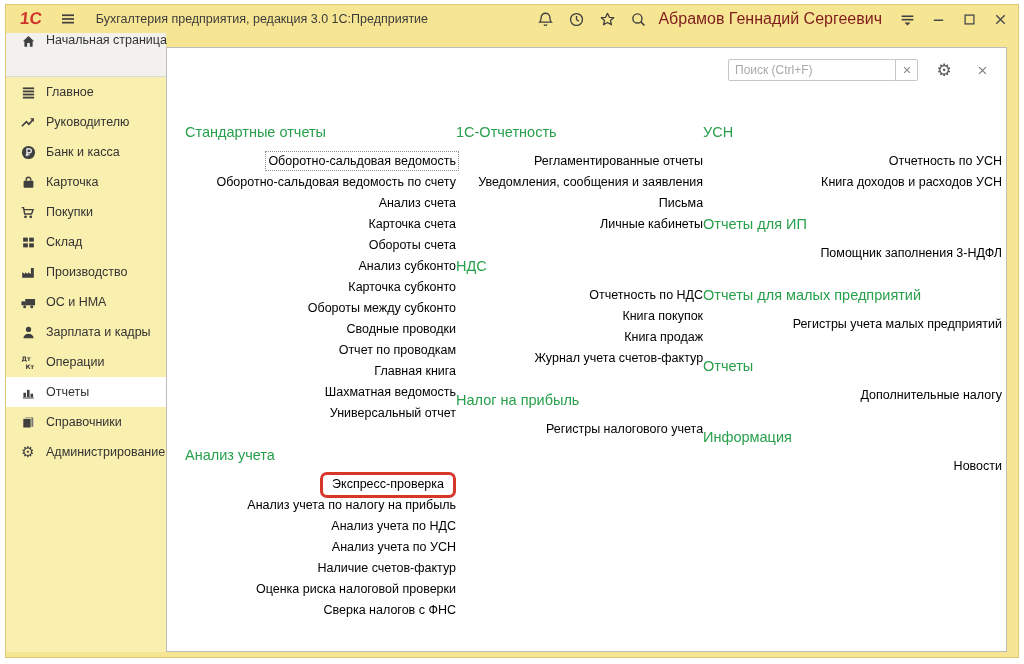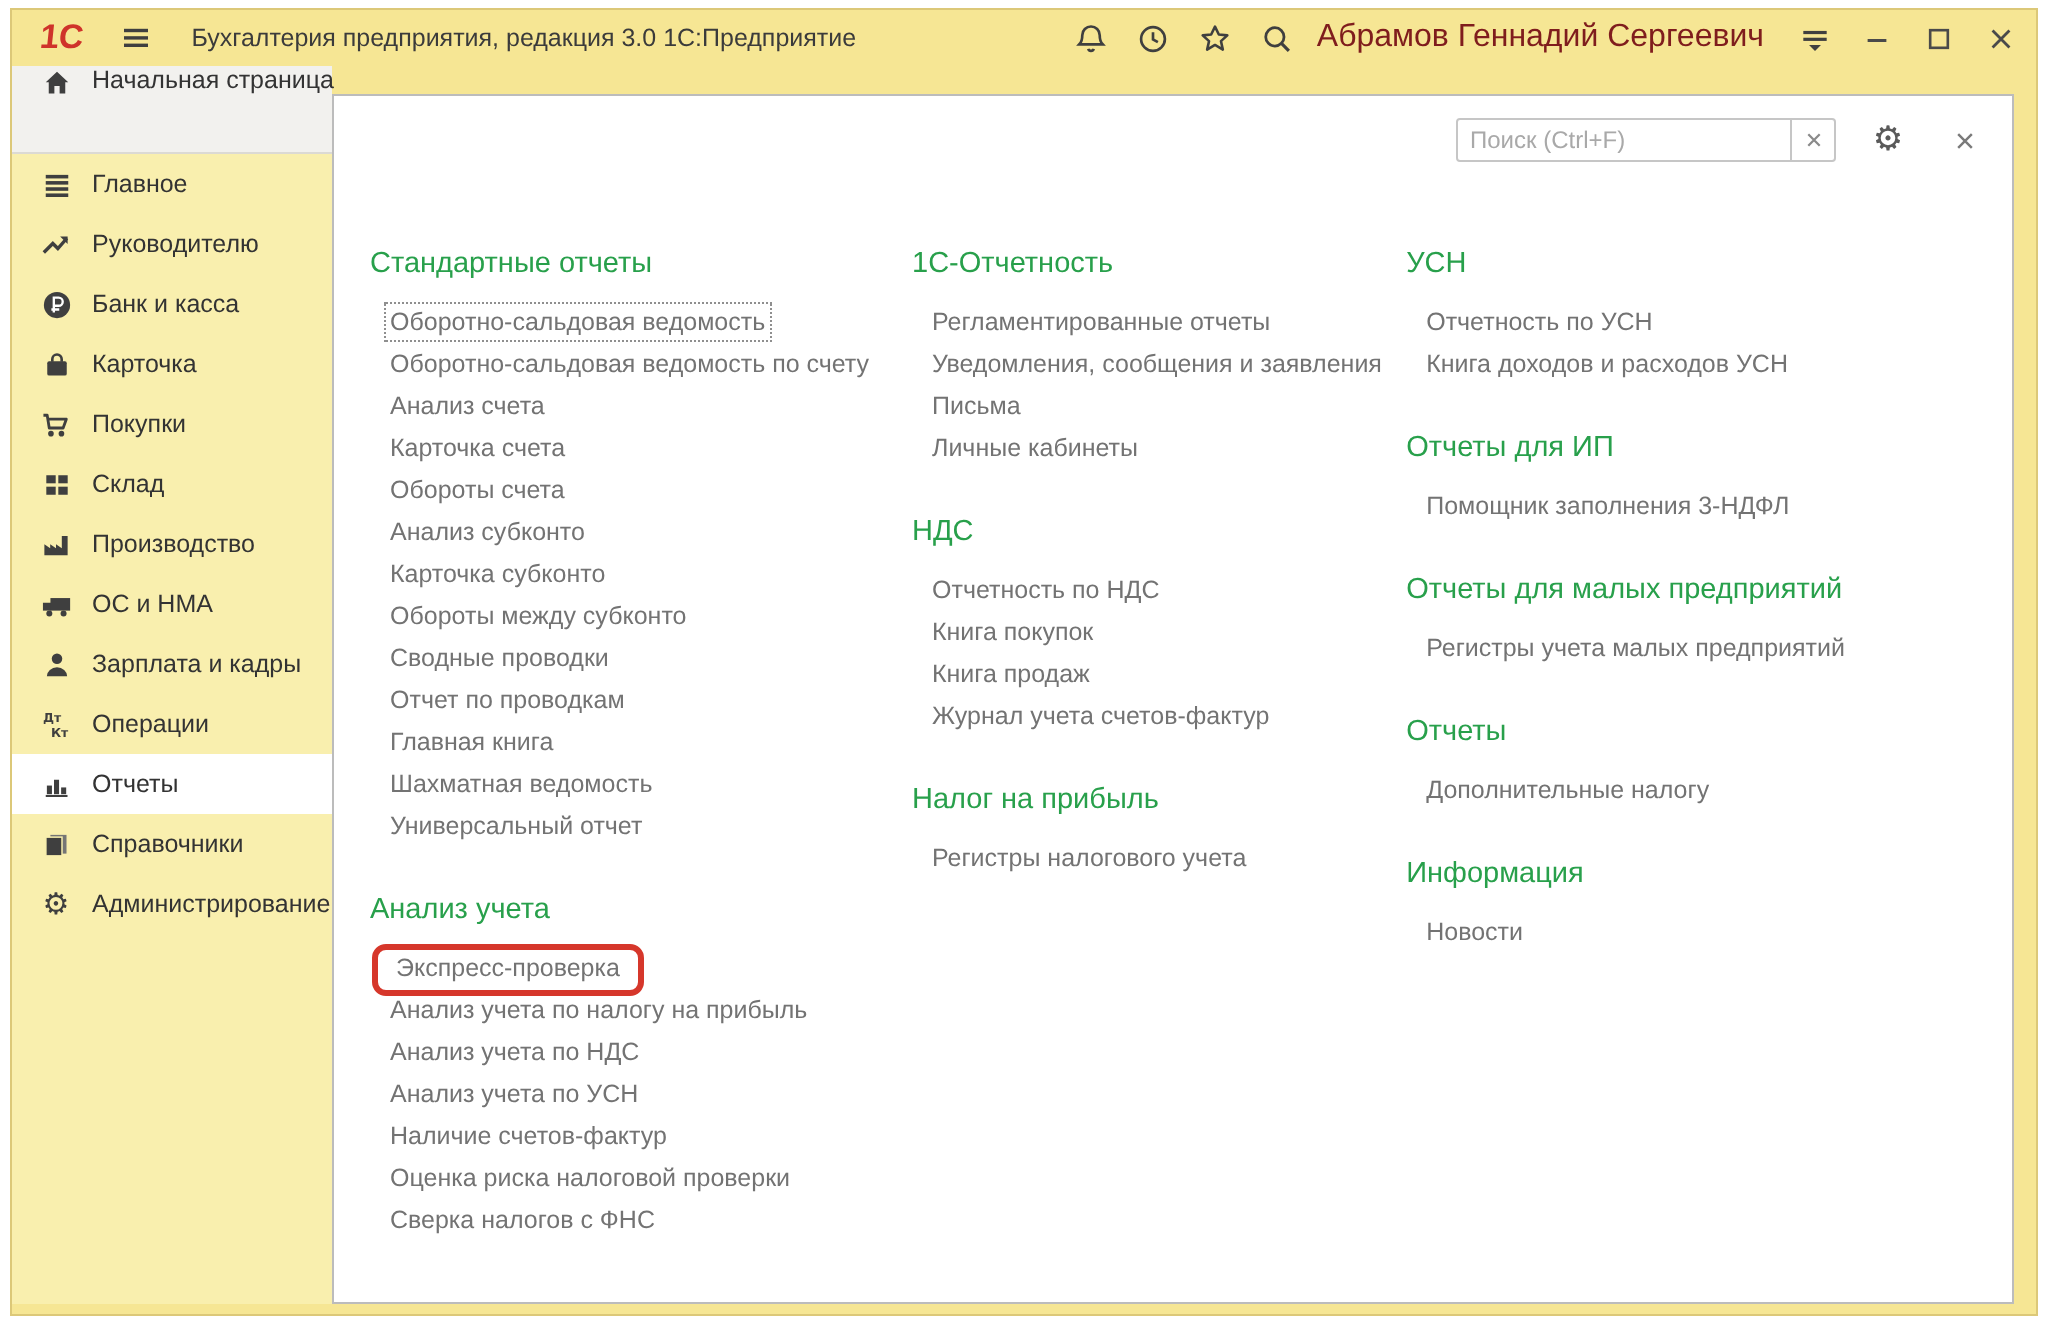--- a/index.html
+++ b/index.html
@@ -38,21 +38,21 @@
   .panel-btn{width:24px;height:24px;display:flex;align-items:center;justify-content:center;margin-left:14px;}
   .gear-glyph{font-family:"DejaVu Sans",sans-serif;font-size:17px;color:#5a5a5a;line-height:1;}
 
   .columns{position:absolute;left:18px;top:76px;right:4px;bottom:4px;display:flex;}
   .col{box-sizing:border-box;}
   .col0{width:272px;}
   .col1{width:248px;}
   .col2{width:300px;}
   .section{margin-bottom:23px;}
   .sec-title{font-size:14.5px;color:#28a04b;margin:0 0 11px 0;white-space:nowrap;}
-  .item{padding:4px 0 4px 10px;font-size:12.5px;color:#737373;white-space:nowrap;line-height:13px;cursor:default;}
+  .item{padding:4px 0 4px 10px;font-size:12.5px;color:#000000;white-space:nowrap;line-height:13px;cursor:default;text-align:right;}
   .focus{outline:1px dotted #8f8f8f;outline-offset:2px;}
   .hl{display:inline-block;border:3px solid #d6372b;border-radius:7px;padding:3px 9px 4px;margin:-6px 0 -7px -9px;}
 </style>
 </head>
 <body>
 
 <div id="screen">
   <div class="window">
 
     <div class="titlebar">

